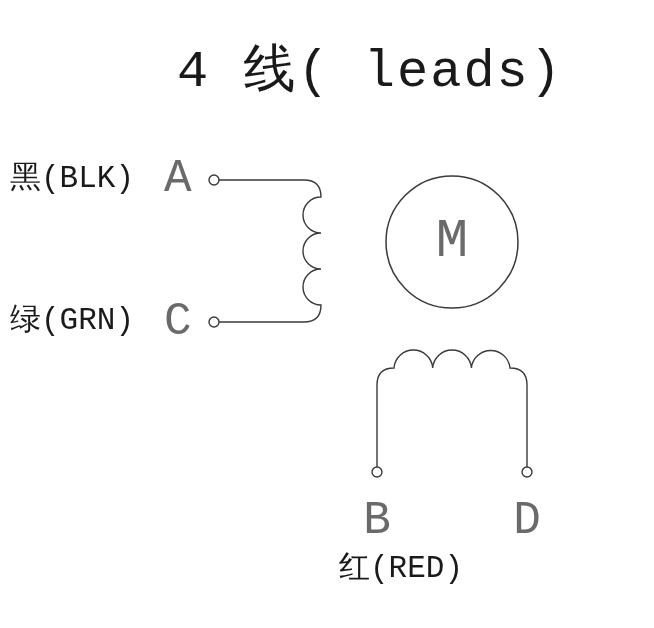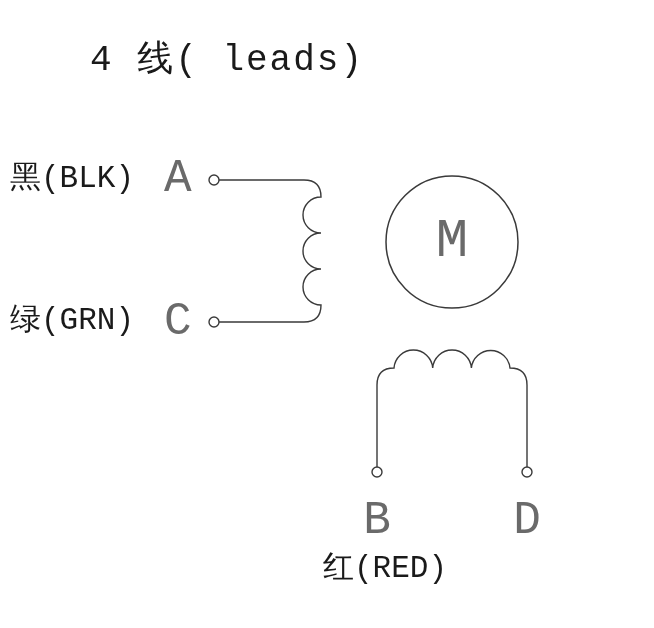--- a/index.html
+++ b/index.html
@@ -14,34 +14,35 @@
   }
   svg.wires {
     position: absolute;
     left: 0; top: 0;
   }
   .diagram-title {
     position: absolute;
     left: 90px;
     top: 34px;
     width: 560px;
-    font-size: 36px;
+    text-align: center;
+    font-size: 52px;
     letter-spacing: 2px;
     color: #1a1a1a;
     white-space: nowrap;
   }
   .color-label {
     position: absolute;
     font-size: 31px;
     color: #1a1a1a;
     white-space: nowrap;
   }
   .color-label.lead-a { left: 10px; top: 156px; }
   .color-label.lead-c { left: 10px; top: 298px; text-align: center; }
-  .color-label.lead-b { left: 323px; top: 546px; width: 140px; text-align: left; }
+  .color-label.lead-b { left: 323px; top: 546px; width: 140px; text-align: right; }
   .color-label.lead-d { left: 468px; top: 546px; width: 140px; text-align: center; }
   .terminal-letter {
     position: absolute;
     font-size: 46px;
     line-height: 46px;
     color: #6a6a6a;
     white-space: nowrap;
   }
   .terminal-letter.lead-a { left: 164px; top: 156px; }
   .terminal-letter.lead-c { left: 164px; top: 299px; }

